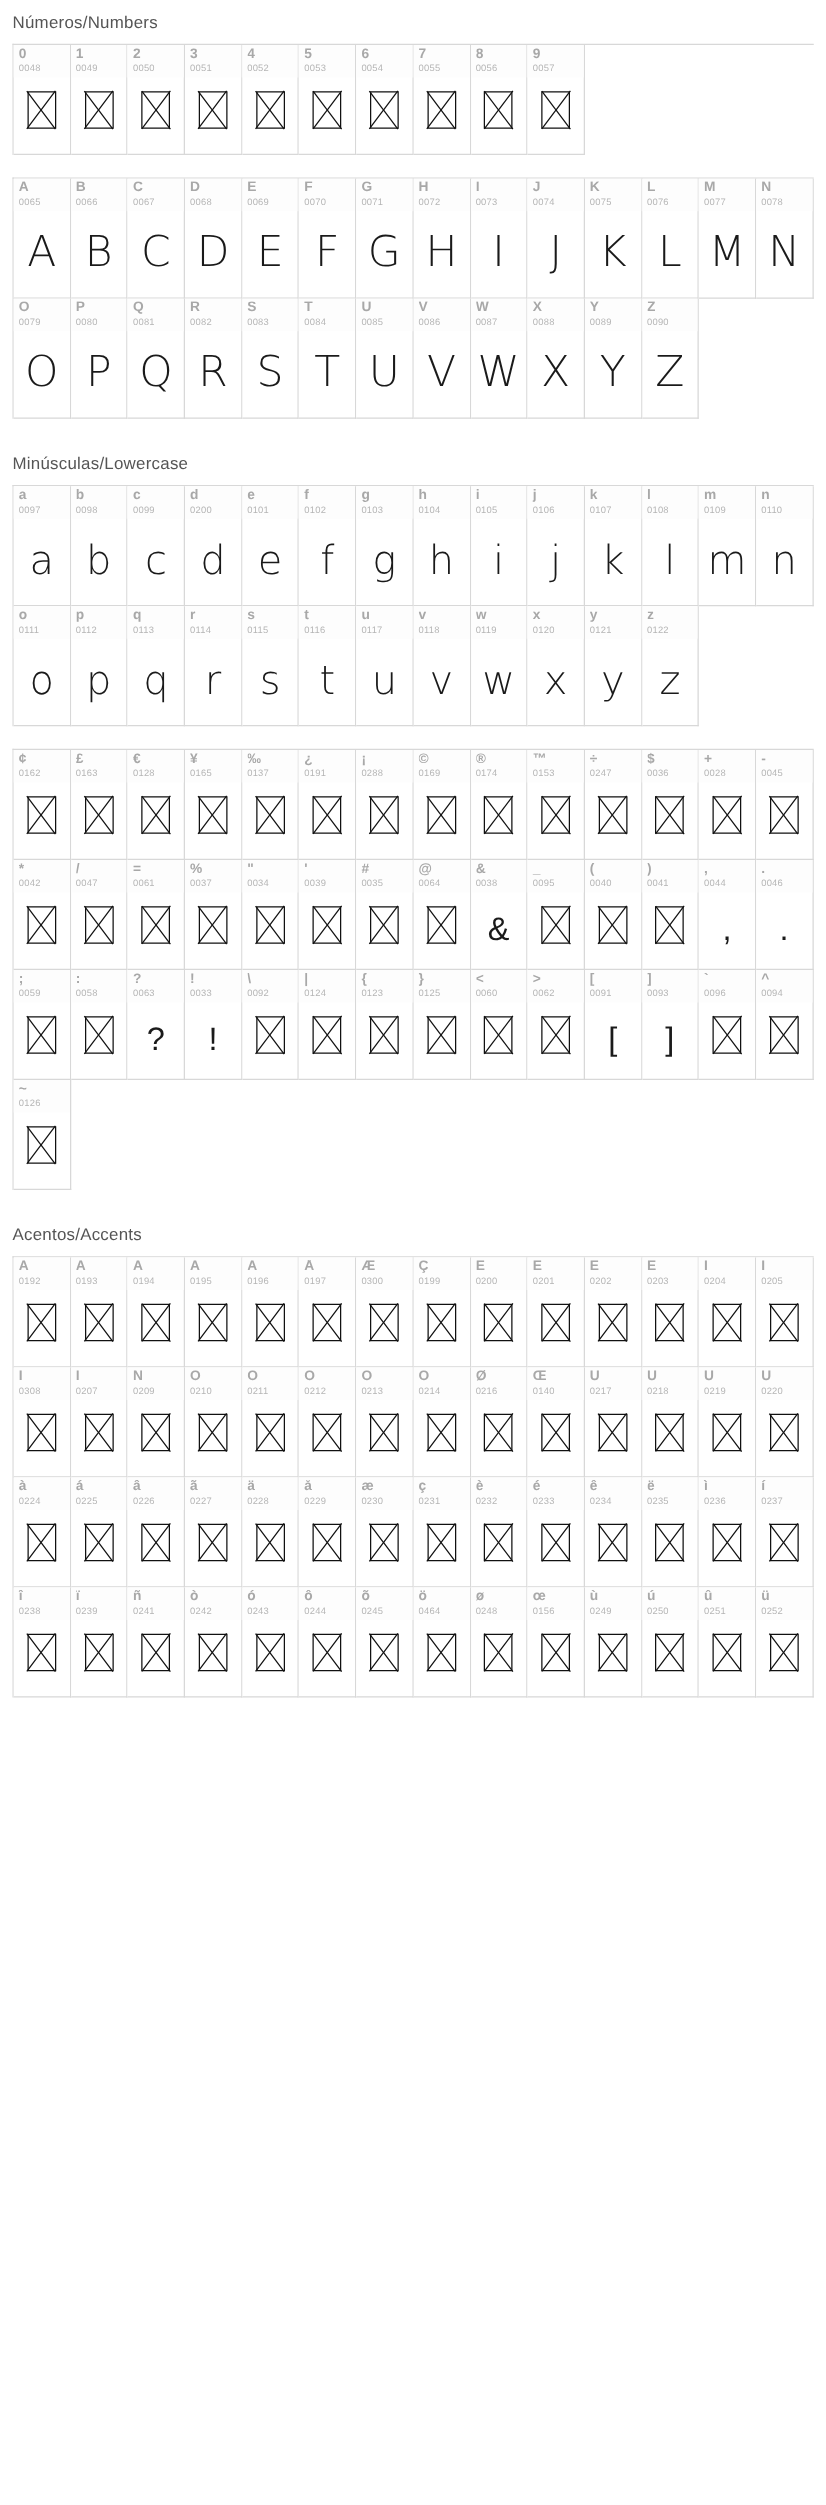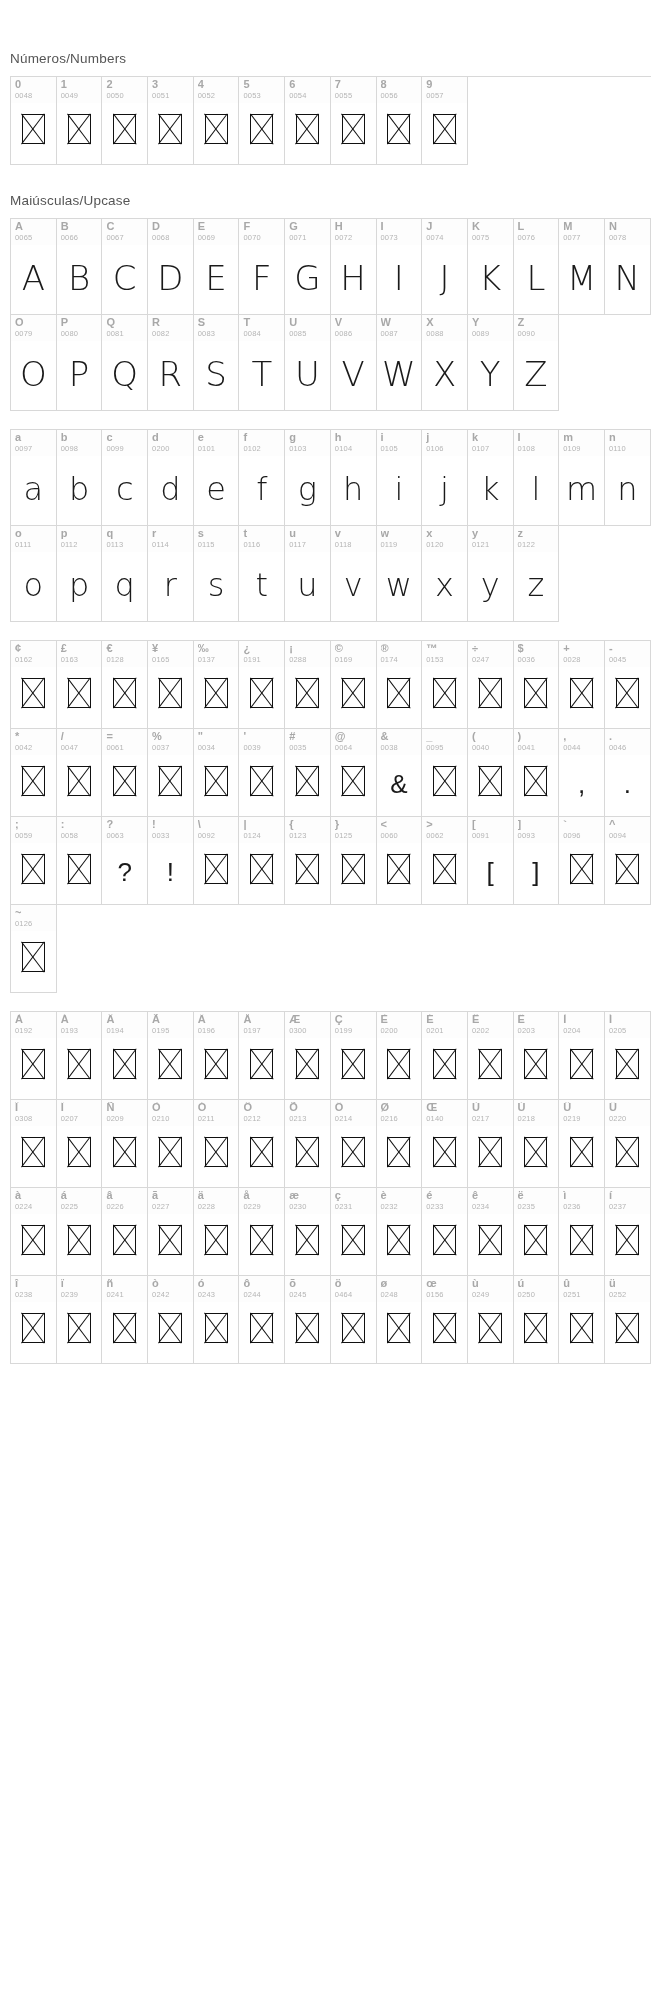--- a/index.html
+++ b/index.html
@@ -9,21 +9,20 @@
     background: #ffffff;
     width: 661px;
   }
   body {
     font-family: "Liberation Sans", sans-serif;
     color: #333;
   }
   .page {
     width: 536px;
     padding: 0 0 20px 0;
-    margin-top: 41px;
   }
   .section {
     margin: 0 0 18px 0;
   }
   .section-title {
     font-size: 13.5px;
     color: #555;
     font-weight: 400;
     padding: 10px 0 10px 10px;
     letter-spacing: 0.2px;
@@ -209,21 +208,20 @@
             <span class="chr">9</span>
             <span class="code">0057</span>
           </div>
           <div class="glyph">
             <div class="notdef"></div>
           </div>
         </div>
       </div>
     </div>
     <div class="section upcase">
-      <div class="section-title">Maiúsculas/Upcase</div>
       <div class="grid cols14">
         <div class="cell">
           <div class="meta">
             <span class="chr">A</span>
             <span class="code">0065</span>
           </div>
           <div class="glyph">
             <span>A</span>
           </div>
         </div>
@@ -448,20 +446,21 @@
             <span class="chr">Z</span>
             <span class="code">0090</span>
           </div>
           <div class="glyph">
             <span>Z</span>
           </div>
         </div>
       </div>
     </div>
     <div class="section lowercase">
+      <div class="section-title">Minúsculas/Lowercase</div>
       <div class="grid cols14">
         <div class="cell">
           <div class="meta">
             <span class="chr">a</span>
             <span class="code">0097</span>
           </div>
           <div class="glyph">
             <span>a</span>
           </div>
         </div>
@@ -1077,20 +1076,21 @@
             <span class="chr">~</span>
             <span class="code">0126</span>
           </div>
           <div class="glyph">
             <div class="notdef"></div>
           </div>
         </div>
       </div>
     </div>
     <div class="section accents">
+      <div class="section-title">Acentos/Accents</div>
       <div class="grid cols14">
         <div class="cell">
           <div class="meta">
             <span class="chr">À</span>
             <span class="code">0192</span>
           </div>
           <div class="glyph">
             <div class="notdef"></div>
           </div>
         </div>

